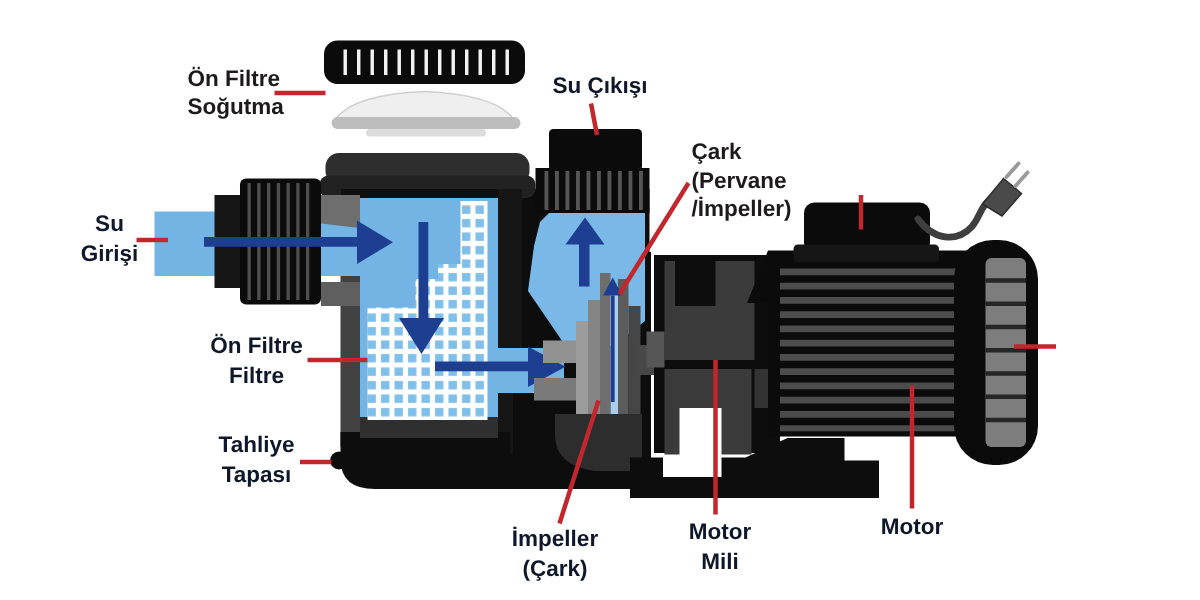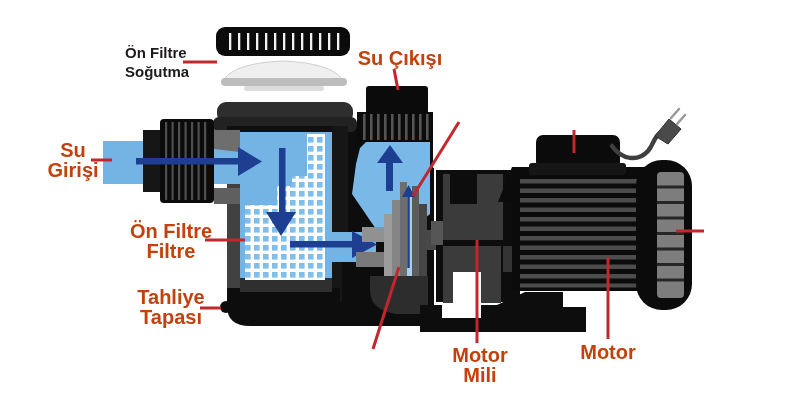--- a/index.html
+++ b/index.html
@@ -2,21 +2,21 @@
 <html><head>
 <meta charset="utf-8">
 <style>
   html,body{margin:0;padding:0;background:#ffffff;}
   #stage{
     position:relative;width:704px;height:400px;background:#ffffff;overflow:hidden;
     font-family:"Liberation Sans","DejaVu Sans",sans-serif;
   }
   #pump-svg{position:absolute;left:0;top:0;}
   .lbl{
-    position:absolute;color:#c2410c;font-weight:bold;font-size:20px;line-height:20px;
+    position:absolute;color:#0f172a;font-weight:bold;font-size:15px;line-height:20px;
     text-align:center;transform:translateX(-50%);white-space:nowrap;
   }
   .lbl-left{
     position:absolute;color:#1d1a1b;font-weight:bold;font-size:15px;line-height:19px;
     text-align:left;white-space:nowrap;
   }
 </style>
 </head>
 <body>
 
@@ -225,38 +225,47 @@
 
   <div class="lbl-left" style="left:125px;top:43px">
     <div>Ön Filtre</div>
     <div>Soğutma</div>
   </div>
 
   <div class="lbl" style="left:400px;top:48px">
     <div>Su Çıkışı</div>
   </div>
 
+  <div class="lbl-left" style="left:461px;top:92px">
+    <div>Çark</div>
+    <div>(Pervane</div>
+    <div>/İmpeller)</div>
+  </div>
 
 
   <div class="lbl" style="left:73px;top:140px">
     <div>Su</div>
     <div>Girişi</div>
   </div>
 
 
   <div class="lbl" style="left:171px;top:221px">
     <div>Ön Filtre</div>
     <div>Filtre</div>
   </div>
 
   <div class="lbl" style="left:171px;top:287px">
     <div>Tahliye</div>
     <div>Tapası</div>
   </div>
 
+  <div class="lbl" style="left:370px;top:350px">
+    <div>İmpeller</div>
+    <div>(Çark)</div>
+  </div>
 
   <div class="lbl" style="left:480px;top:345px">
     <div>Motor</div>
     <div>Mili</div>
   </div>
 
   <div class="lbl" style="left:608px;top:342px">
     <div>Motor</div>
   </div>
 

